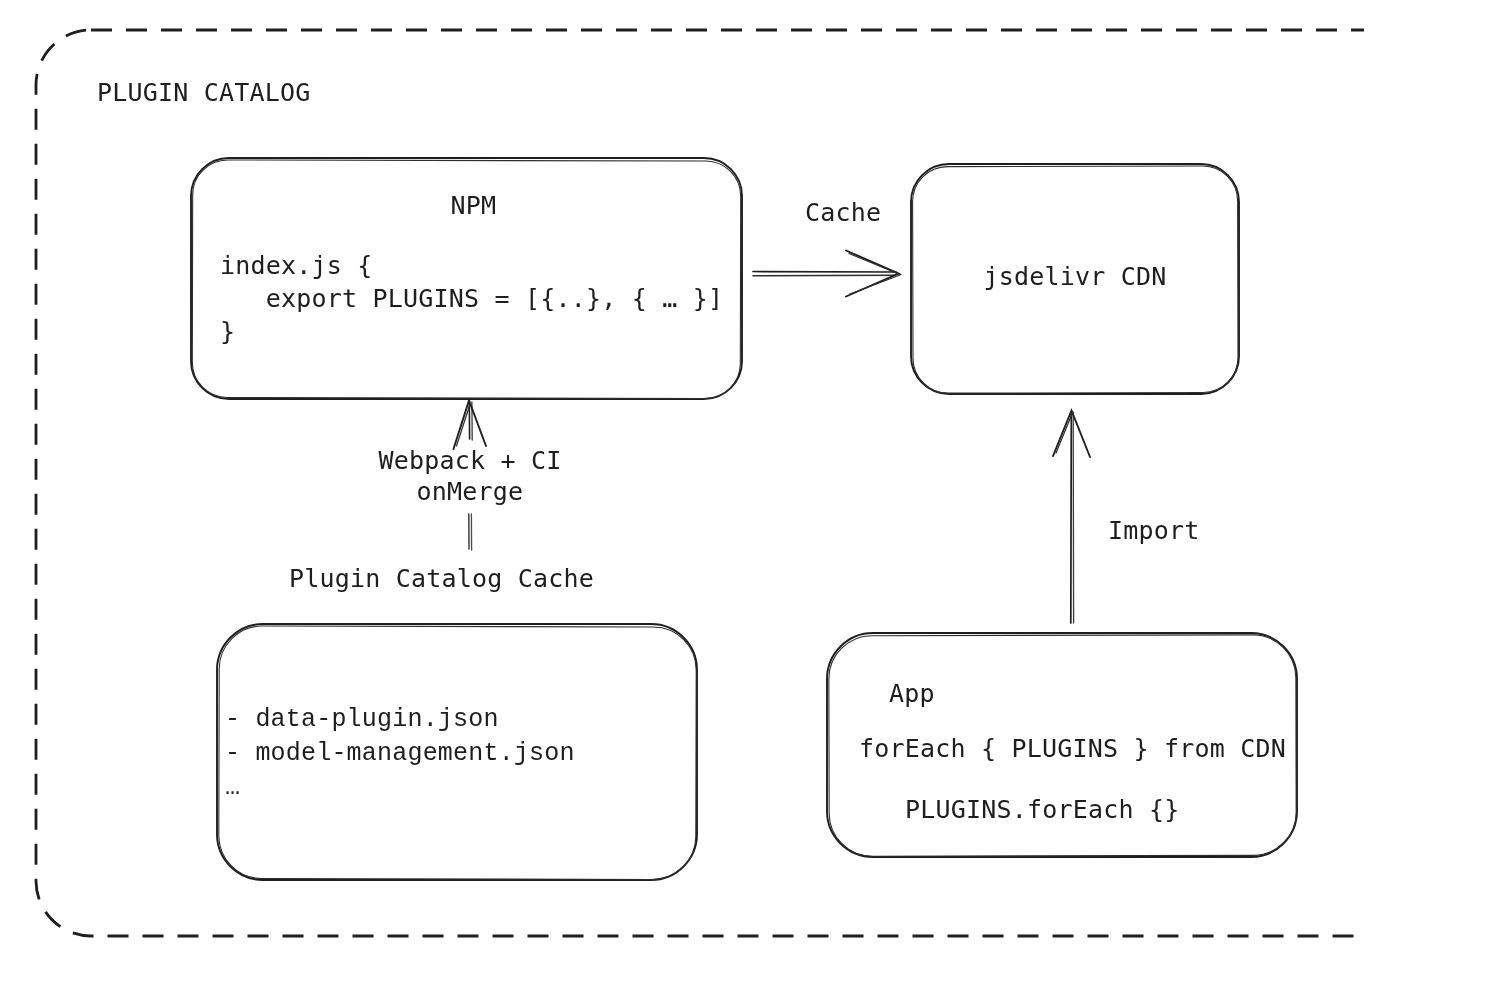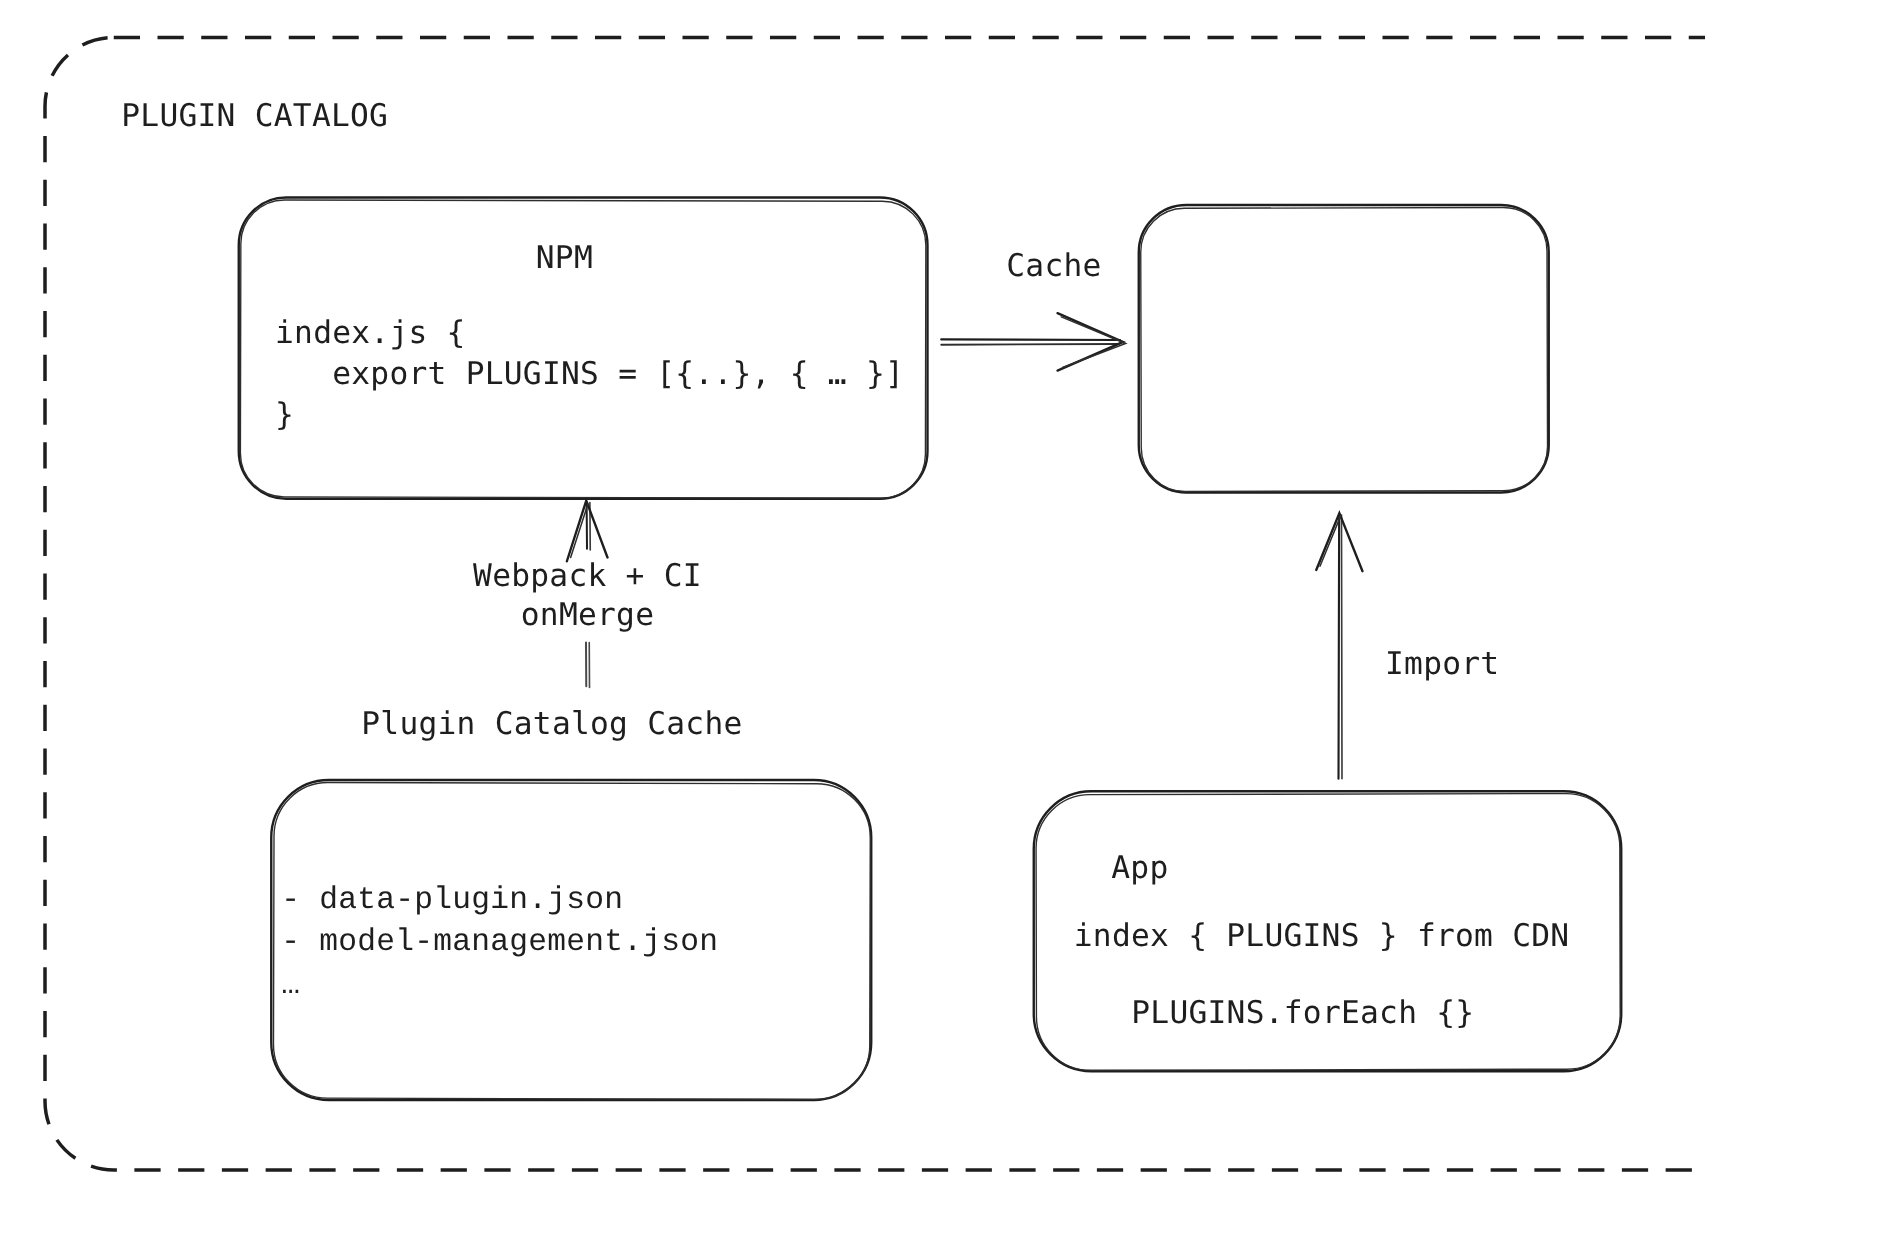--- a/index.html
+++ b/index.html
@@ -25,21 +25,21 @@
     font: 25px/33px "DejaVu Sans Mono", "Liberation Mono", monospace;
     color: #1e1e1e;
     white-space: pre;
     letter-spacing: 0.2px;
   }
   .center { text-align: center; }
   .lh31 { line-height: 31px; }
   .lh34 { line-height: 34px; }
   
   .pos-title       { left: 97px;   top: 76px;  }
-  .pos-npm-label   { left: 176px;  top: 189px; width: 551px; }
+  .pos-npm-label   { left: 198px;  top: 189px; width: 551px; }
   .pos-npm-code    { left: 220px;  top: 249px; }
   .pos-cache       { left: 789px;  top: 196px; margin-left: 16px; }
   .pos-cdn-label   { left: 911px;  top: 260px; width: 328px; }
   .pos-build-label { left: 370px;  top: 445px; width: 200px; text-align: center; }
   .pos-repo-title  { left: 289px;  top: 562px; }
   .pos-repo-files  { left: 225px;  top: 703px; font-family: Liberation Mono, monospace; }
   .pos-import      { left: 1108px; top: 514px; }
   .pos-app-label   { left: 889px;  top: 677px; }
   .pos-app-import  { left: 859px;  top: 732px; }
   .pos-app-foreach { left: 859px;  top: 793px; margin-left: 46px; }
@@ -102,30 +102,31 @@
   <div class="t pos-title">PLUGIN CATALOG</div>
 
   <div class="t center pos-npm-label">NPM</div>
 
   <div class="t pos-npm-code">index.js {
    export PLUGINS = [{..}, { … }]
 }</div>
 
   <div class="t pos-cache">Cache</div>
 
+  <div class="t center pos-cdn-label">jsdelivr CDN</div>
 
   <div class="t center lh31 pos-build-label">Webpack + CI
 onMerge</div>
 
   <div class="t pos-repo-title">Plugin Catalog Cache</div>
 
   <div class="t lh34 pos-repo-files">- data-plugin.json
 - model-management.json
 …</div>
 
   <div class="t pos-import">Import</div>
 
   <div class="t pos-app-label">App</div>
 
-  <div class="t pos-app-import">index { PLUGINS } from CDN</div>
+  <div class="t pos-app-import">forEach { PLUGINS } from CDN</div>
 
   <div class="t pos-app-foreach">PLUGINS.forEach {}</div>
 </div>
 
 </body></html>

